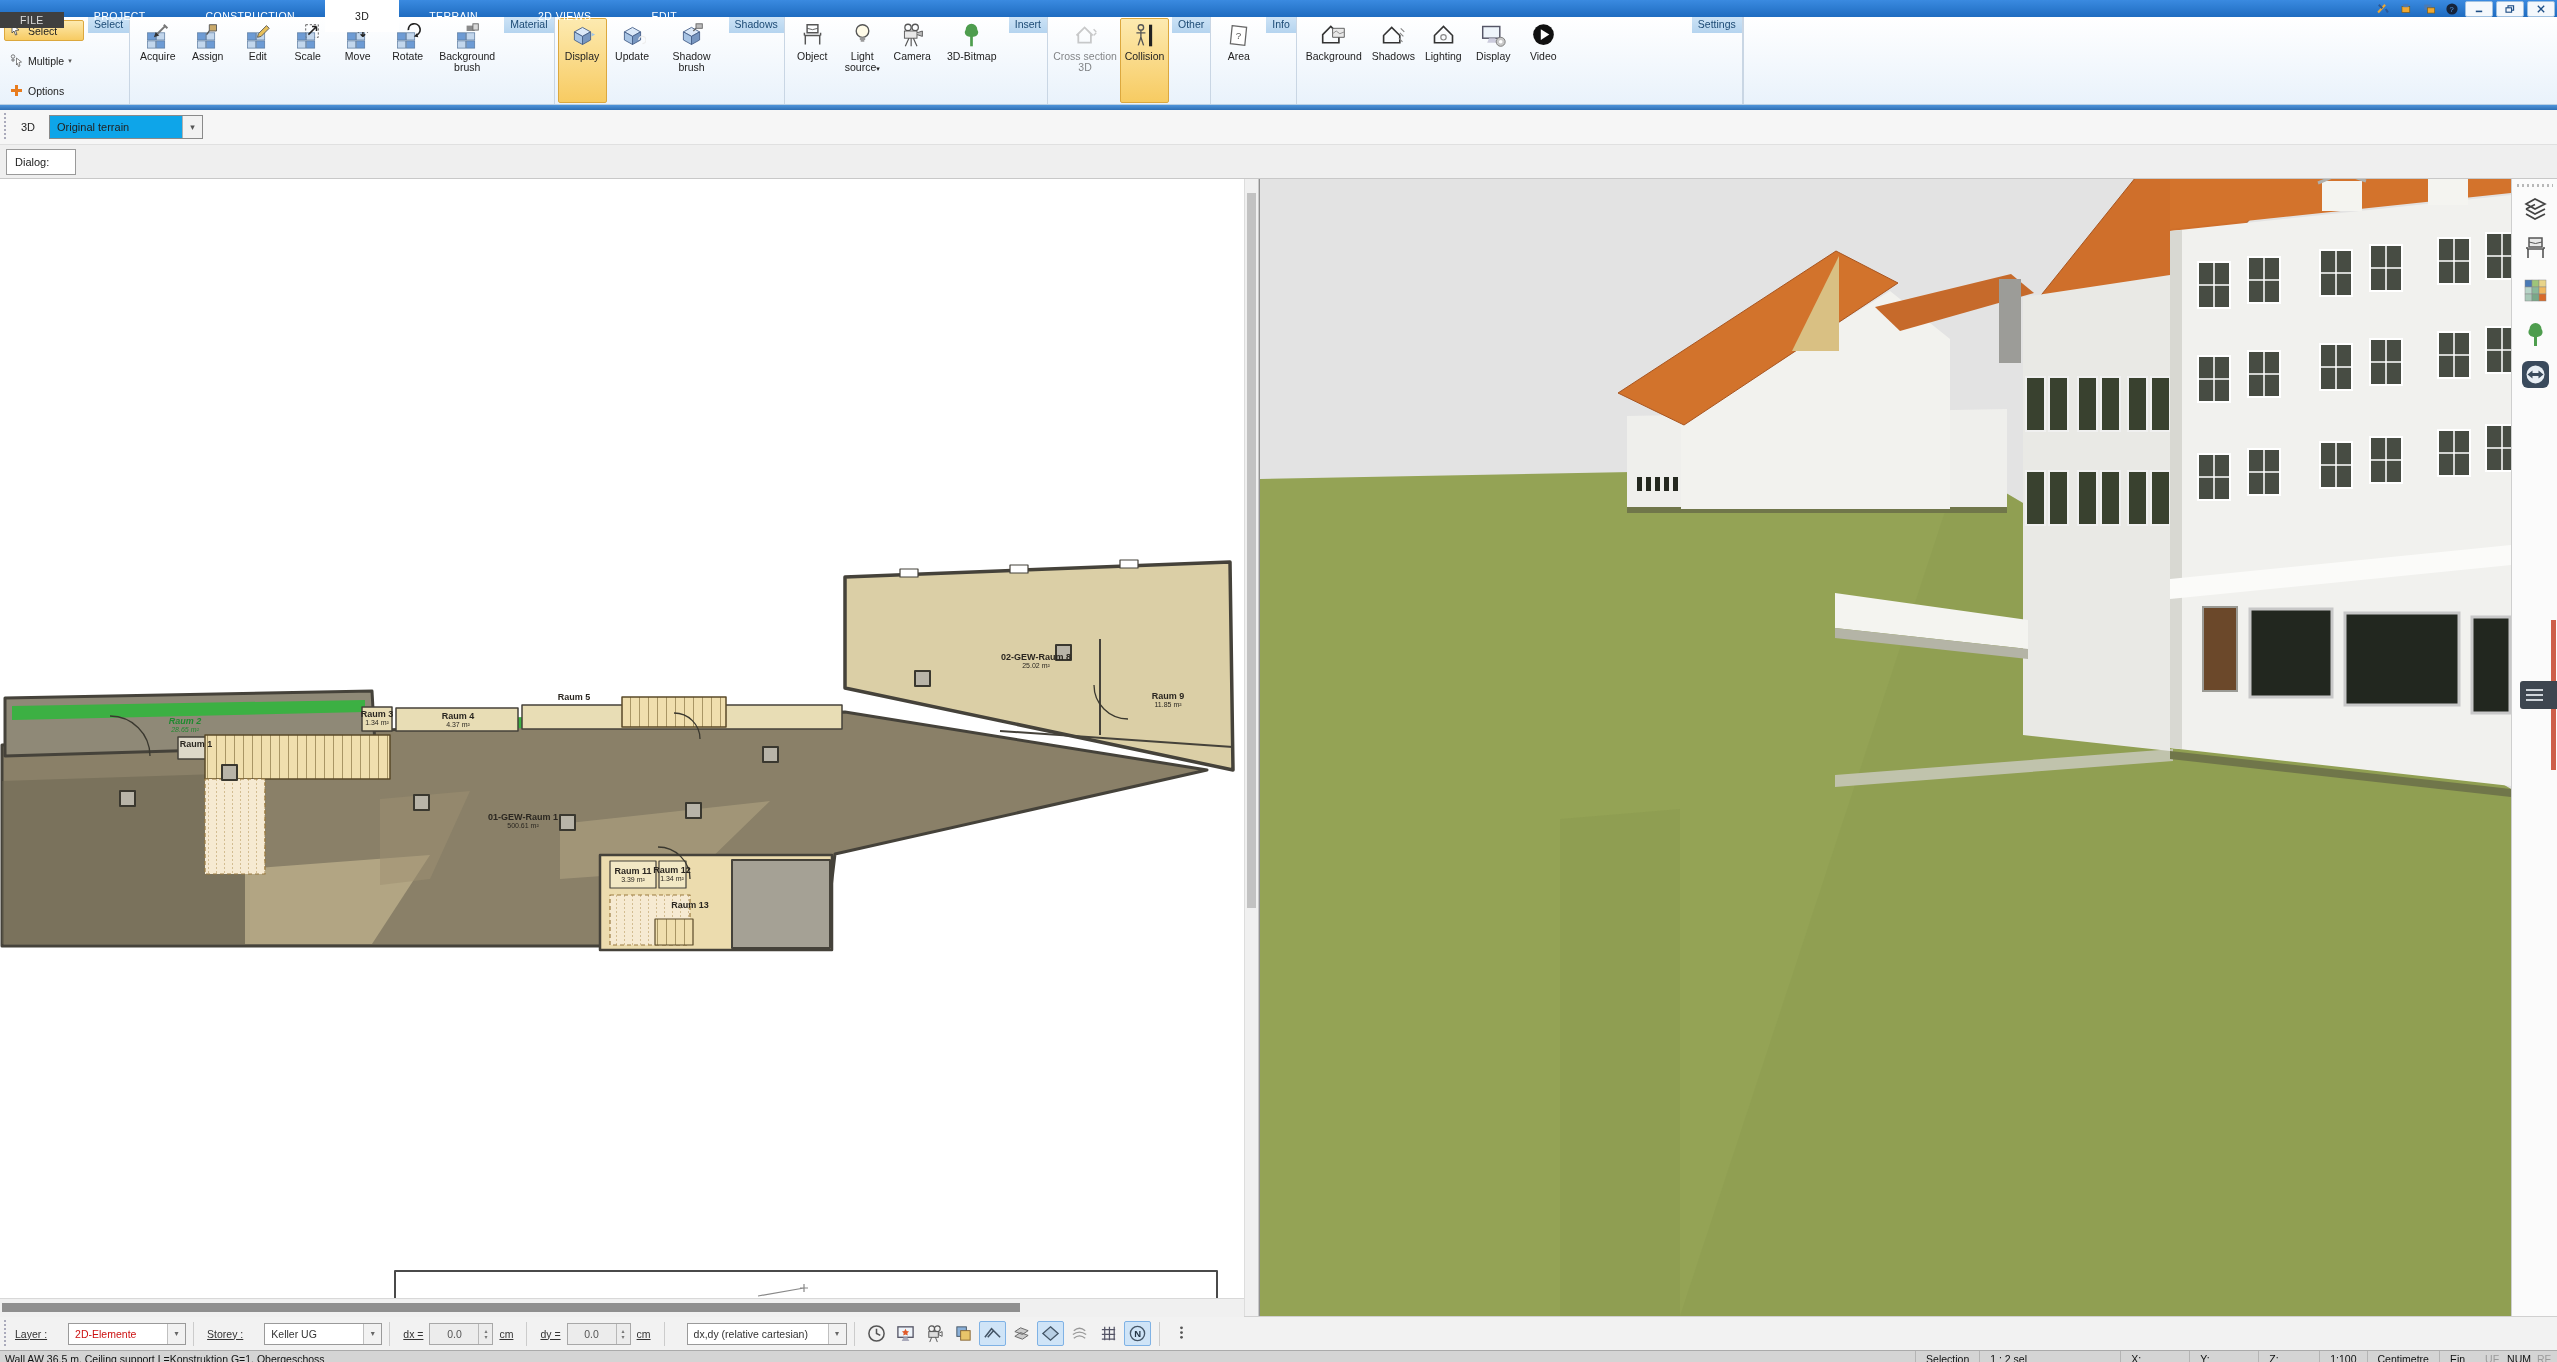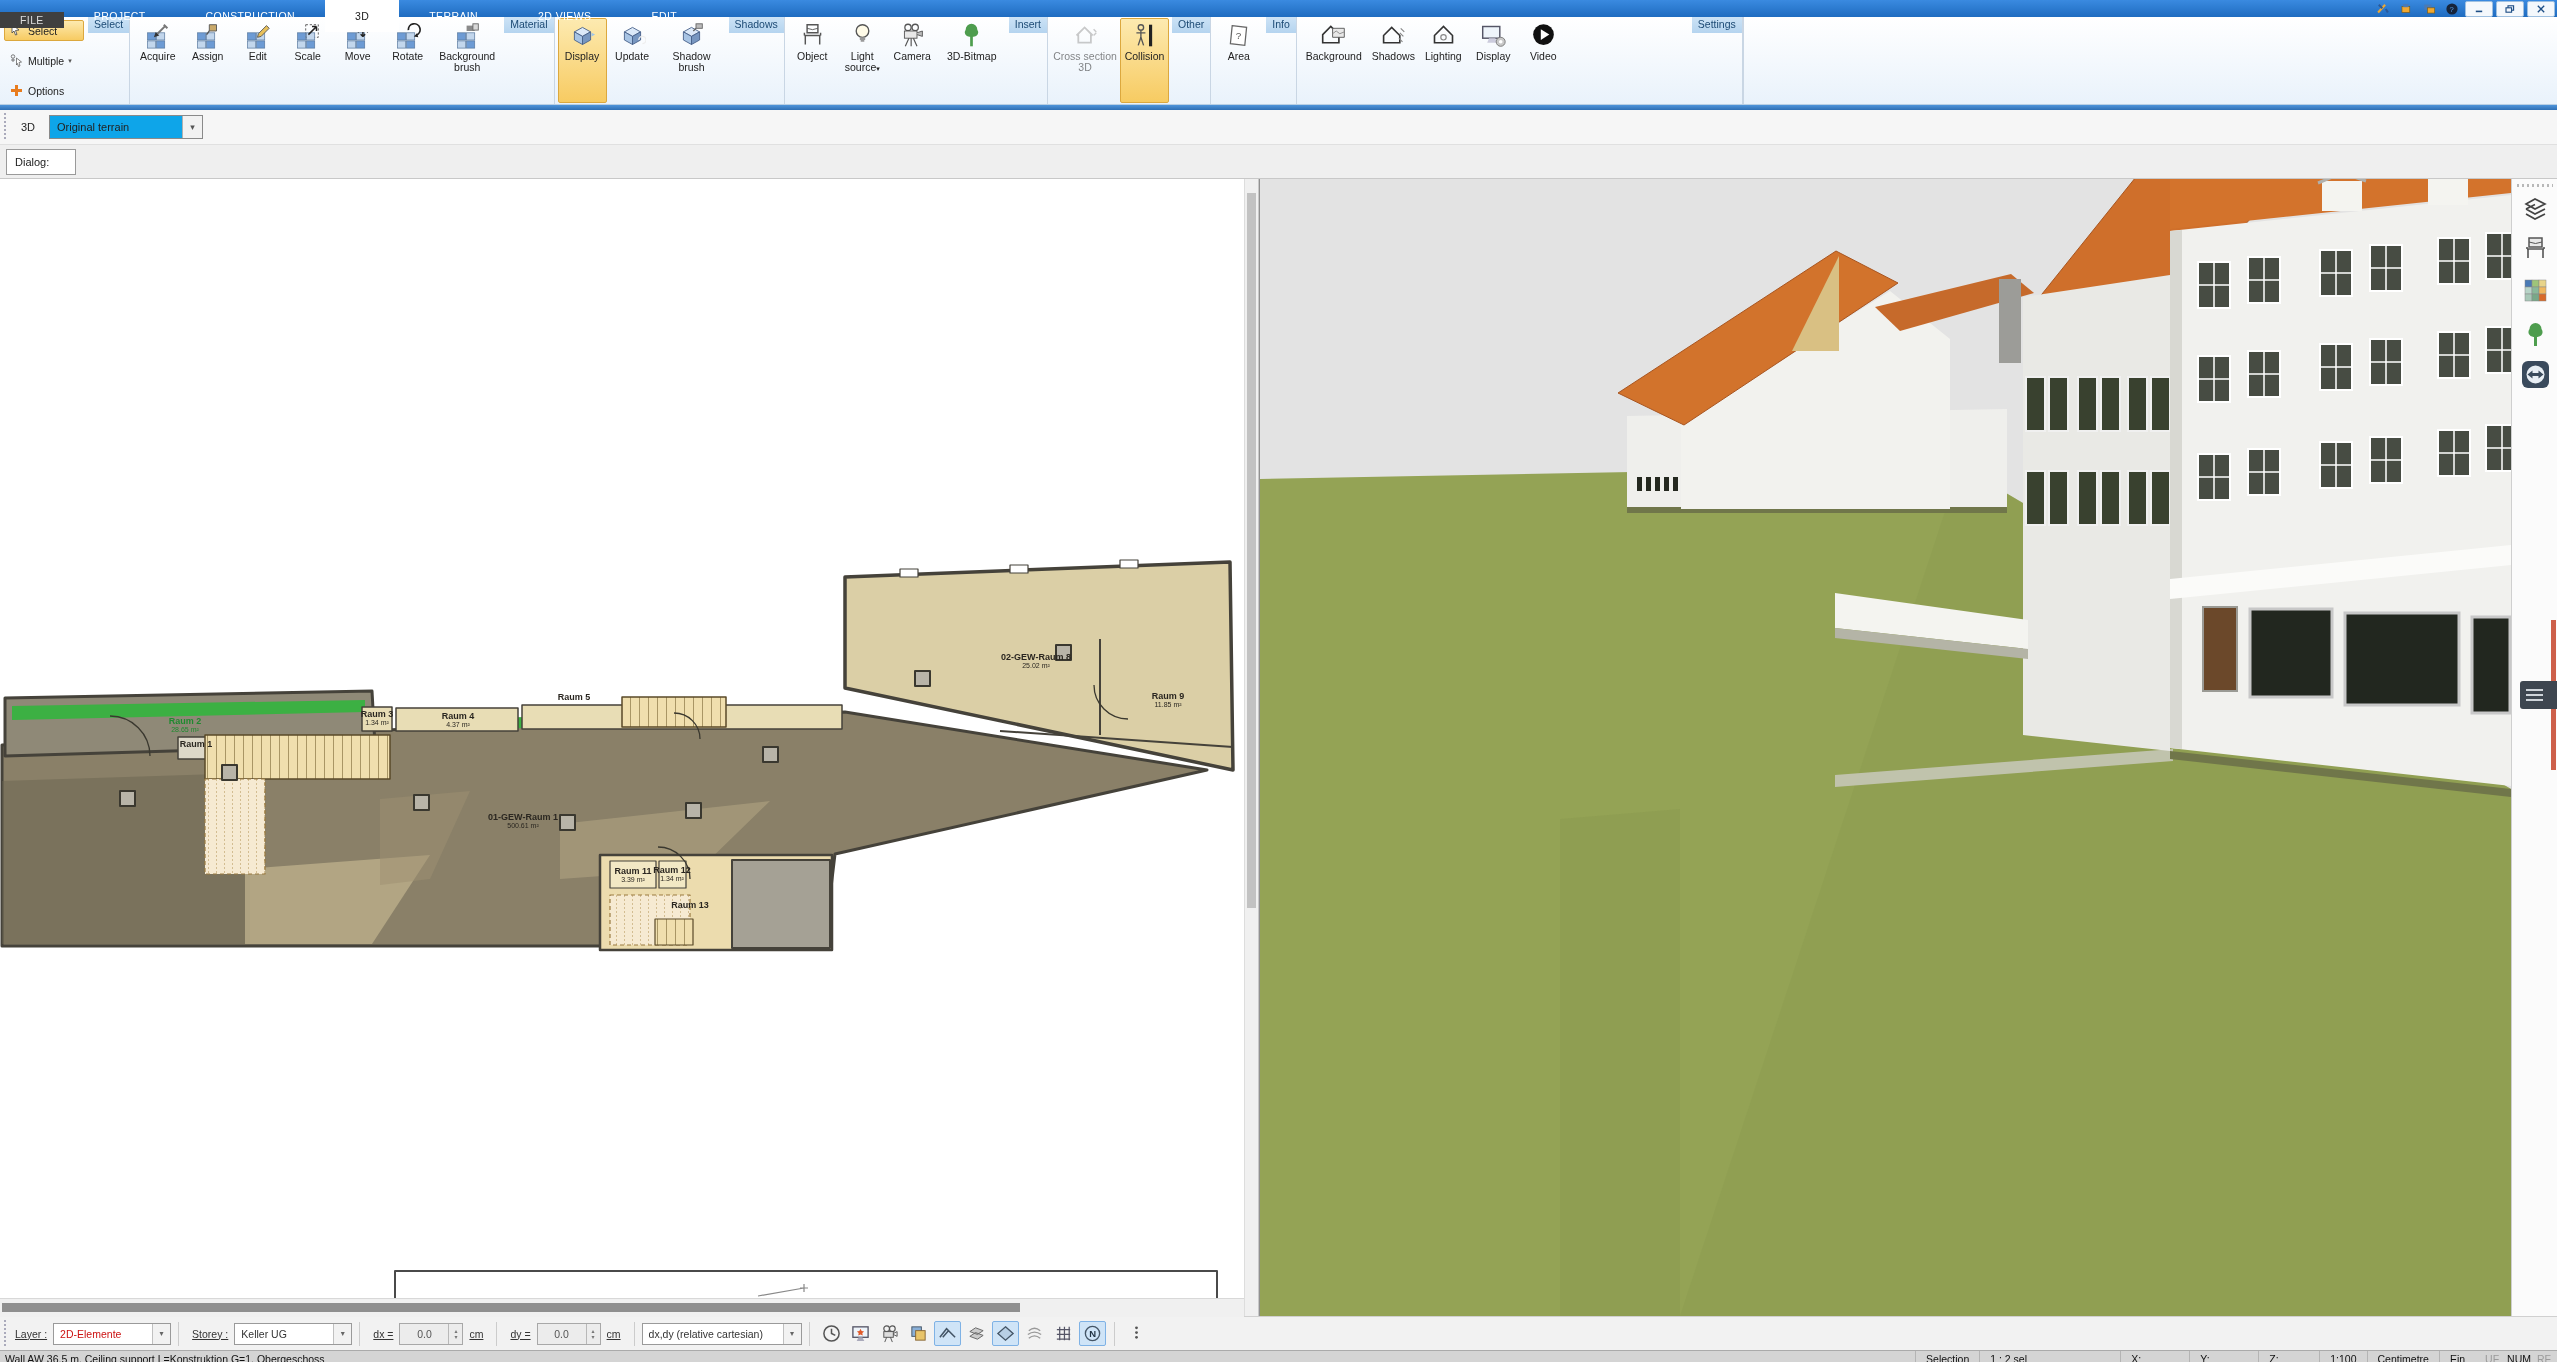--- a/index.html
+++ b/index.html
@@ -60,21 +60,21 @@
   .pane3d svg{display:block;}
   .sidebar{width:47px;background:#fbfbfb;border-left:1px solid #cfcfcf;position:relative;}
   .sb-dots{position:absolute;left:5px;top:5px;width:36px;height:3px;background:repeating-linear-gradient(90deg,#b8b8b8 0 2px,transparent 2px 5px);}
   .sbicon{position:absolute;left:10px;width:27px;height:27px;}
   .sb-orange{position:absolute;right:1px;top:441px;width:5px;height:150px;background:#cd5f4a;}
   .sb-handle{position:absolute;right:0;top:502px;width:31px;height:28px;background:#3e4650;border-radius:3px 0 0 3px;display:flex;flex-direction:column;justify-content:center;gap:3px;padding-left:6px;}
   .sb-handle i{display:block;width:17px;height:2px;background:#cfd4da;}
   
   .btoolbar{height:33px;background:#f2f2f2;border-top:1px solid #d0d0d0;display:flex;align-items:center;font-size:10.5px;color:#333;}
   .bt-label{margin:0 6px;white-space:nowrap;text-decoration:underline;}
-  .bt-select{height:20px;background:#fff;border:1px solid #9a9a9a;display:flex;align-items:center;font-size:10.5px;}
+  .bt-select{height:20px;background:#fff;border:1px solid #9a9a9a;display:flex;align-items:center;font-size:10.5px;margin-left:15px;}
   .bt-select .val{padding:0 6px;white-space:nowrap;}
   .bt-select .chev{width:17px;height:100%;border-left:1px solid #c0c0c0;background:#f2f2f2;display:flex;align-items:center;justify-content:center;font-size:8px;color:#666;}
   .bt-input{height:20px;width:62px;background:#ececec;border:1px solid #a8a8a8;display:flex;align-items:center;}
   .bt-input .val{flex:1;text-align:center;color:#555;}
   .spin{width:13px;height:100%;border-left:1px solid #b8b8b8;display:flex;flex-direction:column;align-items:center;justify-content:center;font-size:6px;color:#777;line-height:6px;}
   .bt-sep{width:1px;height:24px;background:#cccccc;margin:0 7px;}
   .bticon{width:25px;height:23px;margin:0 1px;display:flex;align-items:center;justify-content:center;border:1px solid transparent;border-radius:2px;}
   .bticon.on{background:#cfe4f7;border-color:#7fb2e5;}
   .bticon svg{width:19px;height:19px;}
   
@@ -486,21 +486,21 @@
             <rect x="763" y="568" width="15" height="15"></rect>
         </g>
 
         <path d="M150,577 A40 40 0 0 0 110,537 M690,700 A32 32 0 0 0 658,668 M1128,540 A34 34 0 0 1 1094,506 M700,560 A26 26 0 0 0 674,534" stroke="#3a382f" stroke-width="1.3" fill="none"></path>
 
         <rect x="395" y="1092" width="822" height="60" fill="#ffffff" stroke="#4a4a4a" stroke-width="2"></rect>
         <path d="M758,1117 L804,1109 M804,1105 v8 M800,1109 h8" stroke="#888" stroke-width="1.2" fill="none"></path>
       </g>
     </svg>
     <div class="plan-labels">
-        <div class="roomlbl green" style="left: 185px; top: 538px;">
+        <div class="roomlbl green" style="left: 185px; top: 538px; font-style: italic;">
           <div>Raum 2</div>
           <div class="ra">28.65 m²</div>
         </div>
         <div class="roomlbl" style="left: 196px; top: 561px;">
           <div>Raum 1</div>
         </div>
         <div class="roomlbl" style="left: 377px; top: 531px;">
           <div>Raum 3</div>
           <div class="ra">1.34 m²</div>
         </div>

